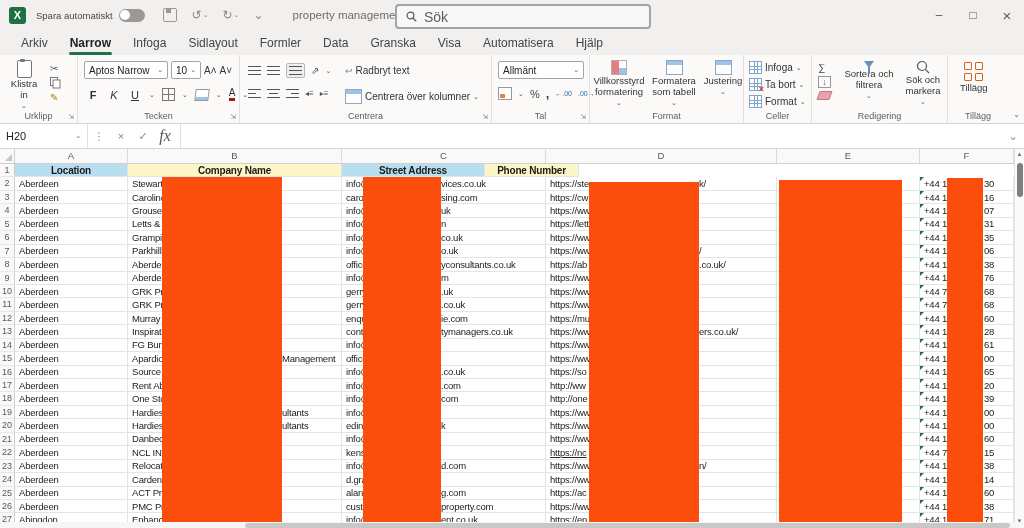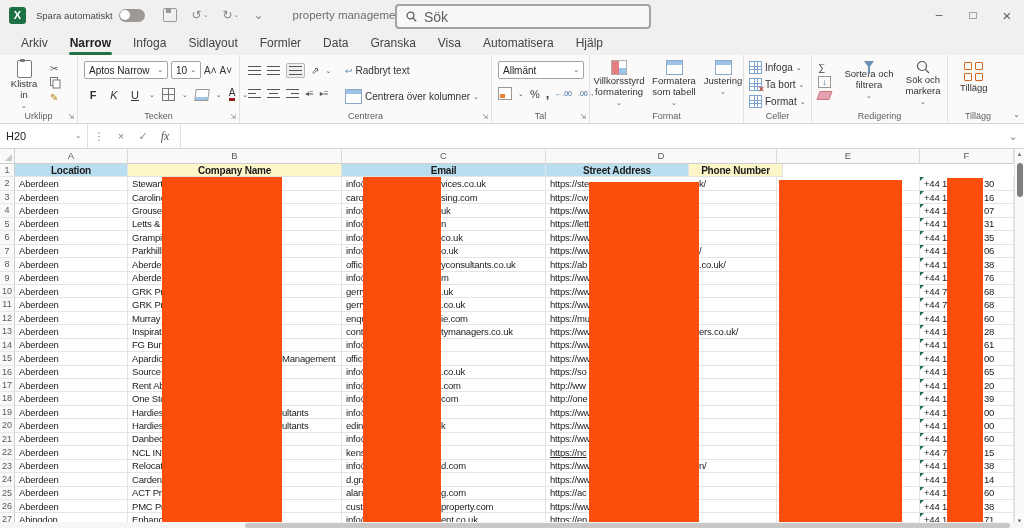--- a/index.html
+++ b/index.html
@@ -71,21 +71,21 @@
   .addins-ico b{border:1.6px solid #d4651f;border-radius:1px}
   .funnel{width:0;height:0;border-left:5px solid transparent;border-right:5px solid transparent;
           border-top:7px solid #6b8fb5;position:relative}
   .funnel:after{content:"";position:absolute;left:-1px;top:-1px;width:2px;height:7px;background:#6b8fb5}
   
   #fbar{position:absolute;left:0;top:124px;width:1024px;height:25px;background:#fff;
         border-bottom:1px solid #d8d6d4;display:flex;align-items:center;box-sizing:border-box}
   #namebox{width:88px;height:100%;border-right:1px solid #e1dfde;display:flex;align-items:center;
            justify-content:space-between;padding:0 6px;box-sizing:border-box;font-size:11px;color:#222}
   .fico{width:22px;text-align:center;color:#8a8886;font-size:11px}
-  #fxlbl{font-style:italic;font-family:"Liberation Serif",serif;color:#555;font-size:12px}
+  #fxlbl{font-style:italic;font-family:"Liberation Serif",serif;color:#555;font-size:16px}
   #fxinput{flex:1;height:100%;border-left:1px solid #e1dfde;margin-left:4px}
   
   #grid{position:absolute;left:0;top:149px;width:1024px;height:379px;background:#fff;font-size:9.5px}
   #colheads{display:flex;height:14px;background:#f9f9f9;border-bottom:1px solid #cfcfcf}
   .chead{border-right:1px solid #dadada;color:#5a5a5a;text-align:center;line-height:14px;font-size:9.5px;box-sizing:border-box}
   .corner{width:15px;border-right:1px solid #cfcfcf;position:relative}
   .corner:after{content:"";position:absolute;right:2px;bottom:2px;border-left:7px solid transparent;border-bottom:7px solid #c8c8c8}
   .row{display:flex;height:13.45px;box-sizing:border-box}
   .rnum{width:15px;background:#f9f9f9;border-right:1px solid #cfcfcf;border-bottom:1px solid #e8e8e8;
         color:#5a5a5a;text-align:center;font-size:9px;line-height:13px;box-sizing:border-box;flex:none}
@@ -387,21 +387,20 @@
         <div class="chead" style="width: 204px;">C</div>
         <div class="chead" style="width: 231px;">D</div>
         <div class="chead" style="width: 143px;">E</div>
         <div class="chead" style="width: 94px;">F</div>
       </div>
     <div id="sheetrows">
         <div class="row">
           <div class="rnum">1</div>
           <div class="cell hcell" style="width: 113px; background: rgb(185, 222, 240);">Location</div>
           <div class="cell hcell" style="width: 214px; background: rgb(252, 246, 200);">Company Name</div>
-          <div class="cell hcell" style="width: 204px; background: rgb(185, 222, 240);">Email</div>
           <div class="cell hcell" style="width: 143px; background: rgb(185, 222, 240);">Street Address</div>
           <div class="cell hcell" style="width: 94px; background: rgb(252, 246, 200);">Phone Number</div>
         </div>
         <div class="row">
           <div class="rnum">2</div>
           <div class="cell" style="width: 113px;">
             <span class="pad">Aberdeen</span>
           </div>
           <div class="cell" style="width: 214px;">
             <span class="pre pad" style="width: 34px;">Stewart Pr</span>

